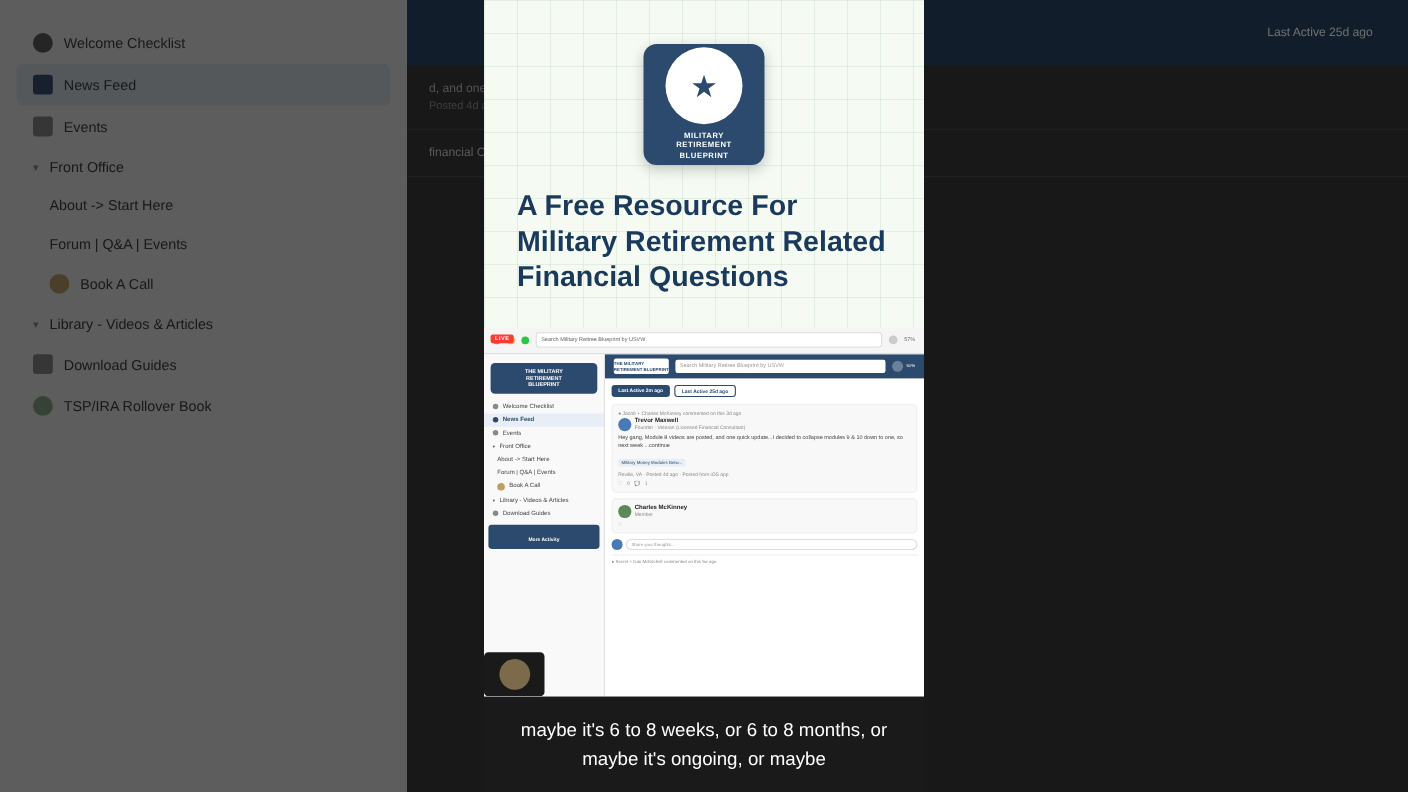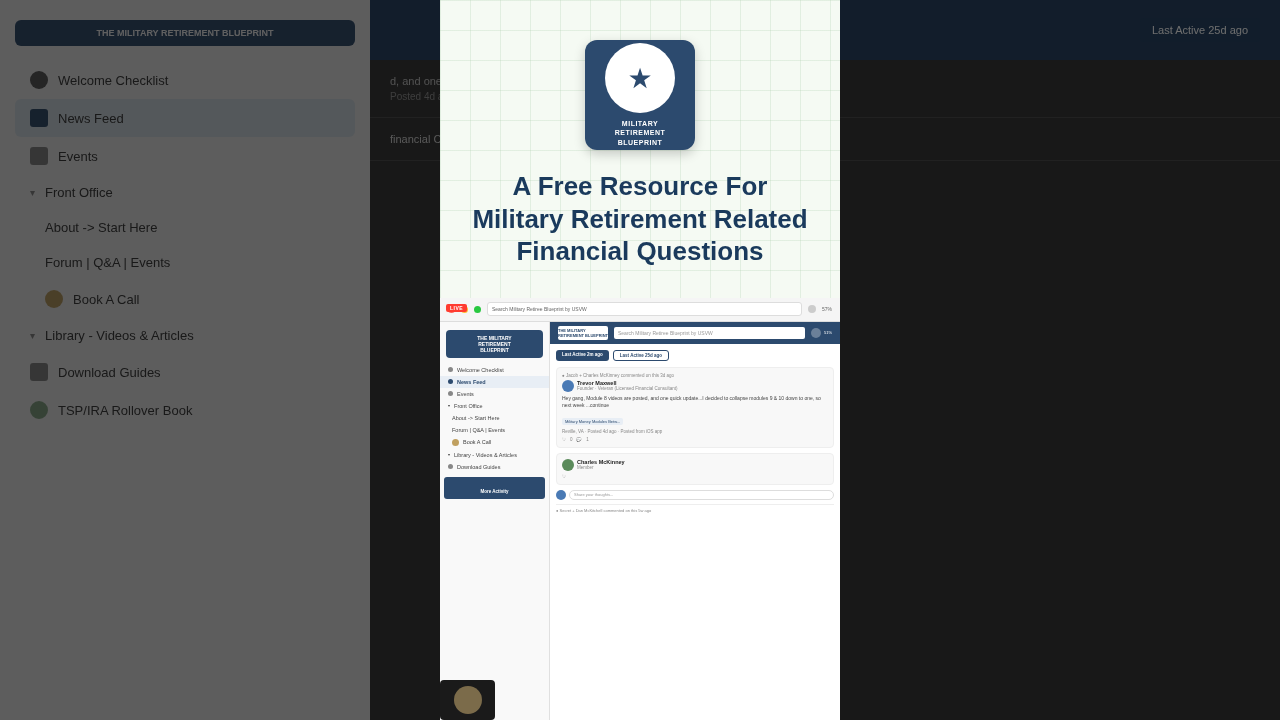--- a/index.html
+++ b/index.html
@@ -99,21 +99,21 @@
     .hero-title-block {
       margin-top: 20px;
       text-align: center;
     }
 
     .hero-title {
       font-size: 26px;
       font-weight: 800;
       color: #1a3a5c;
       line-height: 1.25;
-      text-align: center;
+      text-align: left;
     }
 
     
     .modal-preview {
       flex: 1;
       background: #f0f0f0;
       position: relative;
       overflow: hidden;
     }
 
@@ -499,23 +499,20 @@
       display: flex;
       align-items: center;
       padding: 0 4px;
     }
   </style>
 </head>
 <body>
 
 <div class="bg-sidebar-content">
   <div class="bg-nav-header">
-    <div class="bg-nav-logo">
-      <div class="bg-nav-logo-text">THE MILITARY RETIREMENT BLUEPRINT</div>
-    </div>
     <div class="bg-nav-item">
       <div class="bg-nav-icon" style="background:#555;border-radius:50%;"></div>
       <span>Welcome Checklist</span>
     </div>
     <div class="bg-nav-item active">
       <div class="bg-nav-icon" style="background:#2c4a6e;"></div>
       <span>News Feed</span>
     </div>
     <div class="bg-nav-item">
       <div class="bg-nav-icon"></div>
@@ -719,14 +716,17 @@
           </div>
         </div>
       </div>
 
       <div style="position:absolute;bottom:0;left:0;width:55px;height:40px;background:#1a1a1a;border-radius:4px;overflow:hidden;display:flex;align-items:center;justify-content:center;">
         <div style="width:28px;height:28px;border-radius:50%;background:#7B6B4A;"></div>
       </div>
     </div>
   </div>
 
+  <div class="modal-caption">
+    <p class="caption-text">maybe it's 6 to 8 weeks, or 6 to 8 months, or maybe it's ongoing, or maybe</p>
+  </div>
 
 </div>
 
 </body></html>

